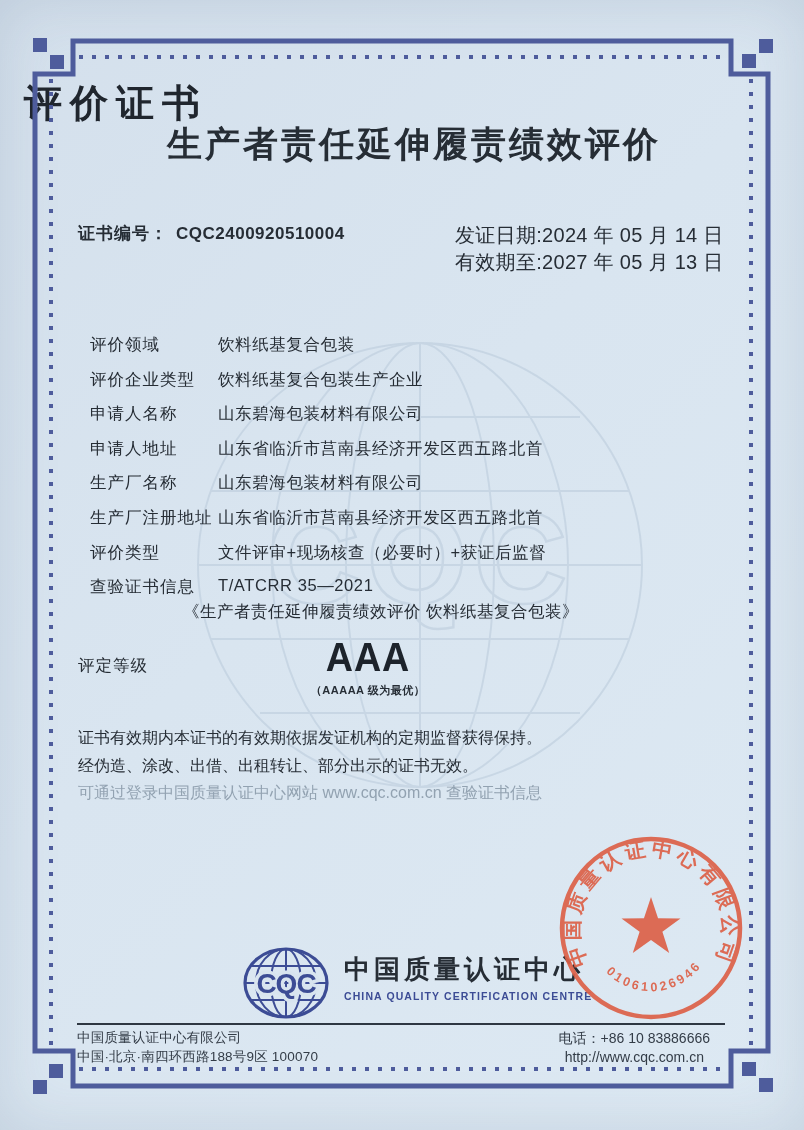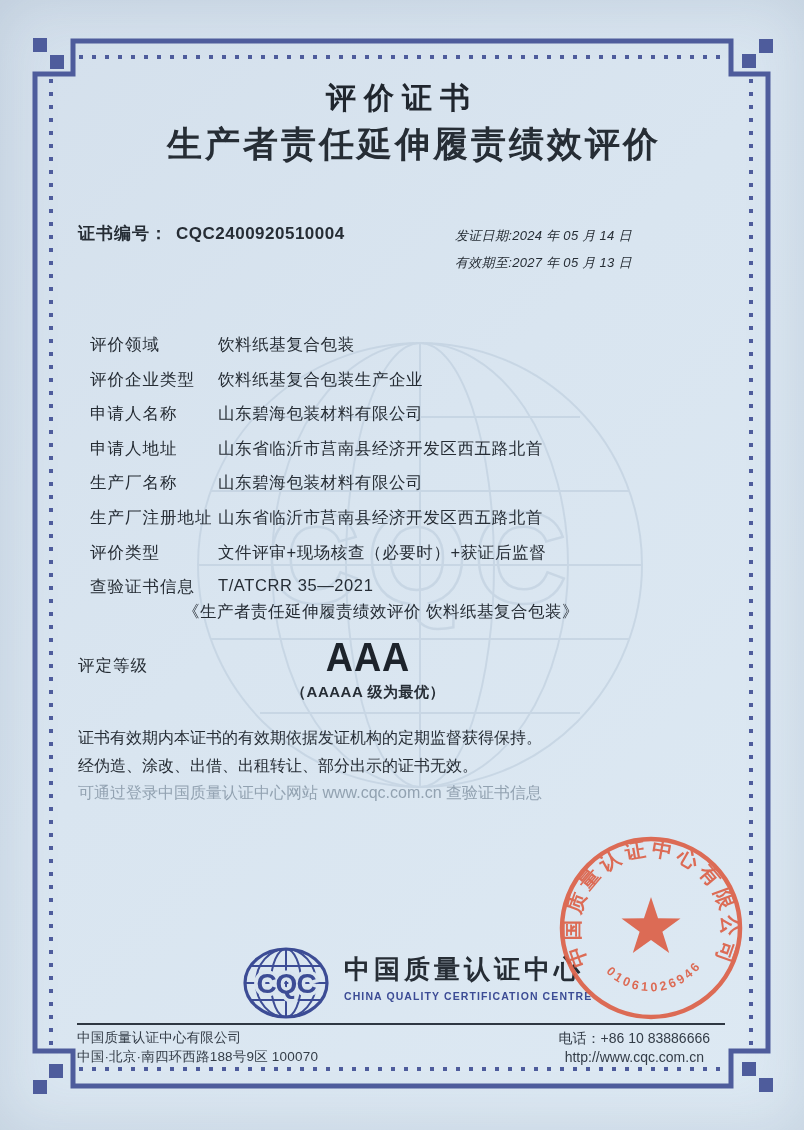--- a/index.html
+++ b/index.html
@@ -23,34 +23,34 @@
   .border-svg { position: absolute; left: 0; top: 0; z-index: 3; pointer-events: none; }
 
   
   .watermark { position: absolute; left: 195px; top: 340px; z-index: 1; opacity: .5; }
 
   
   .content { position: absolute; inset: 0; z-index: 2; }
 
   .title {
     position: absolute; left: 0; top: 78px; width: 100%;
-    text-align: center; font-size: 30px; font-weight: bold;
-    letter-spacing: 8px; color: #20262e;
+    font-size: 38px; font-weight: bold;
+    letter-spacing: 8px; color: #20262e; padding-left: 24px;
   }
   .subtitle {
     position: absolute; left: 12px; top: 121px; width: 100%;
     text-align: center; font-size: 35px; font-weight: 600;
     letter-spacing: 3px; color: #262d35;
   }
 
   .certno-row { position: absolute; left: 78px; top: 222px; font-size: 17px; text-align: right; }
   .certno-row .lbl { font-weight: bold; letter-spacing: 1px; }
   .certno-row .val { font-weight: 600; letter-spacing: .5px; margin-left: 8px; }
 
-  .dates { position: absolute; left: 455px; top: 222px; font-size: 13px; line-height: 27px; font-style: italic; }
+  .dates { position: absolute; left: 455px; top: 222px; font-size: 20px; line-height: 27px; }
   .dates .row span { letter-spacing: .3px; }
 
   .fields { position: absolute; left: 78px; top: 334px; width: 648px; }
   .field-row { position: relative; height: 34.6px; font-size: 16.5px; }
   .field-row .flabel { position: absolute; left: 12px; top: 0; letter-spacing: 1px; }
   .field-row .fvalue { position: absolute; left: 140px; top: 0; letter-spacing: .6px; }
 
   .standard-ref {
     position: absolute; left: 183px; top: 601px;
     font-size: 16.5px; letter-spacing: .5px;
@@ -58,21 +58,21 @@
 
   .rating-label { position: absolute; left: 78px; top: 655px; font-size: 16.5px; letter-spacing: 1px; }
   .rating-value {
     position: absolute; left: 218px; top: 634px; width: 300px;
     text-align: center; font-size: 41px; font-weight: bold;
     letter-spacing: 1px; color: #1d232b;
     transform: scaleX(.92);
   }
   .rating-note {
     position: absolute; left: 218px; top: 683px; width: 300px;
-    text-align: center; font-size: 15px; font-weight: bold; letter-spacing: .5px;
+    text-align: center; font-size: 11px; font-weight: bold; letter-spacing: .5px;
   }
 
   .notes { position: absolute; left: 78px; top: 724px; font-size: 16px; line-height: 27.5px; }
   .notes .note-muted { color: #92a2b1; }
 
   
   .logo-block { position: absolute; left: 242px; top: 946px; display: flex; }
   .logo-names { margin-left: 14px; }
   .issuer-cn {
     font-size: 26px; font-weight: 600; letter-spacing: 4px;

